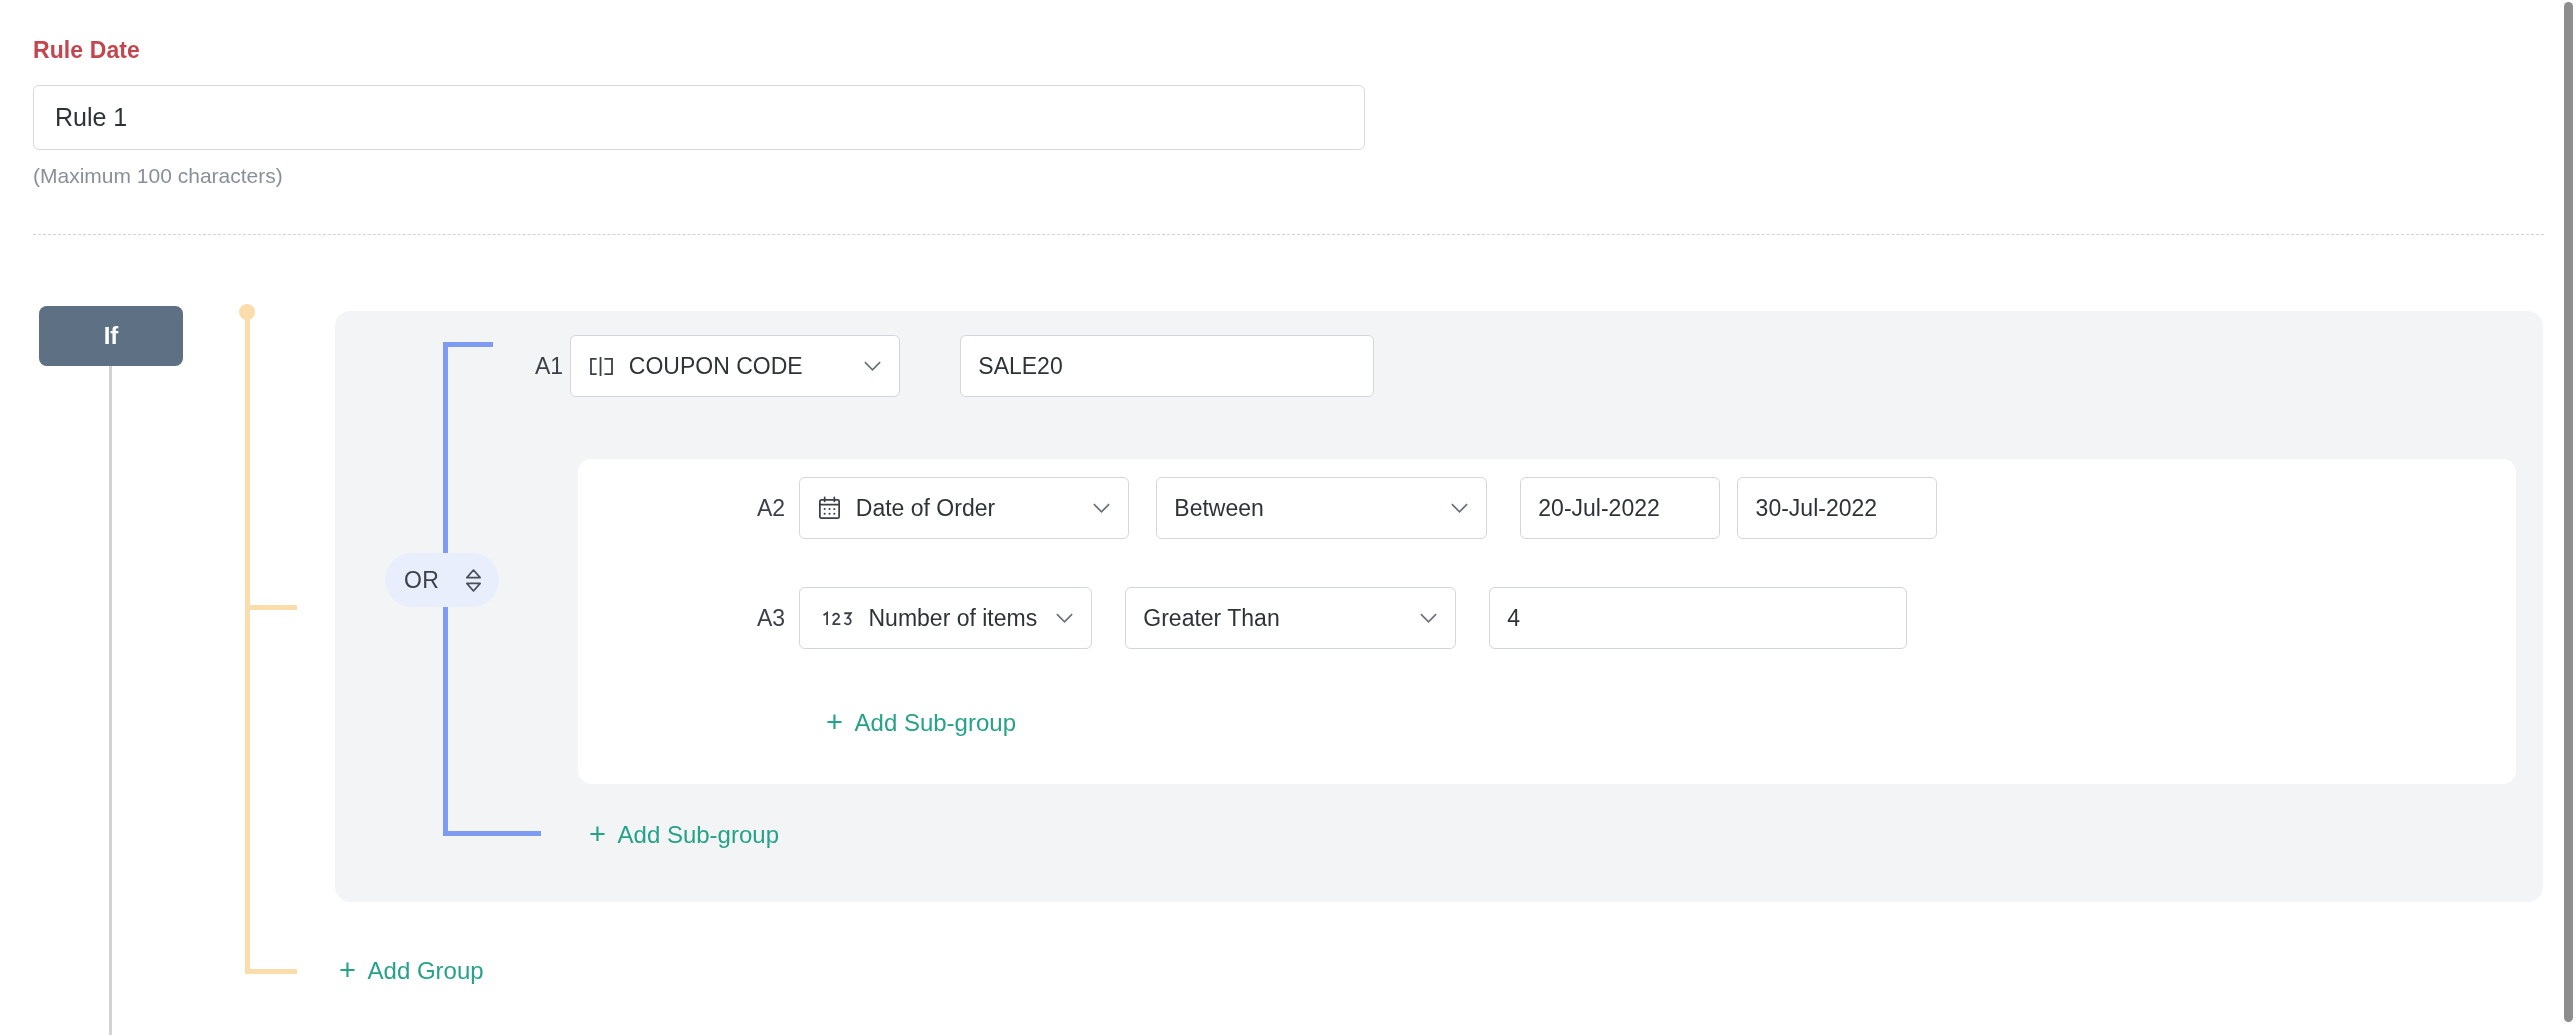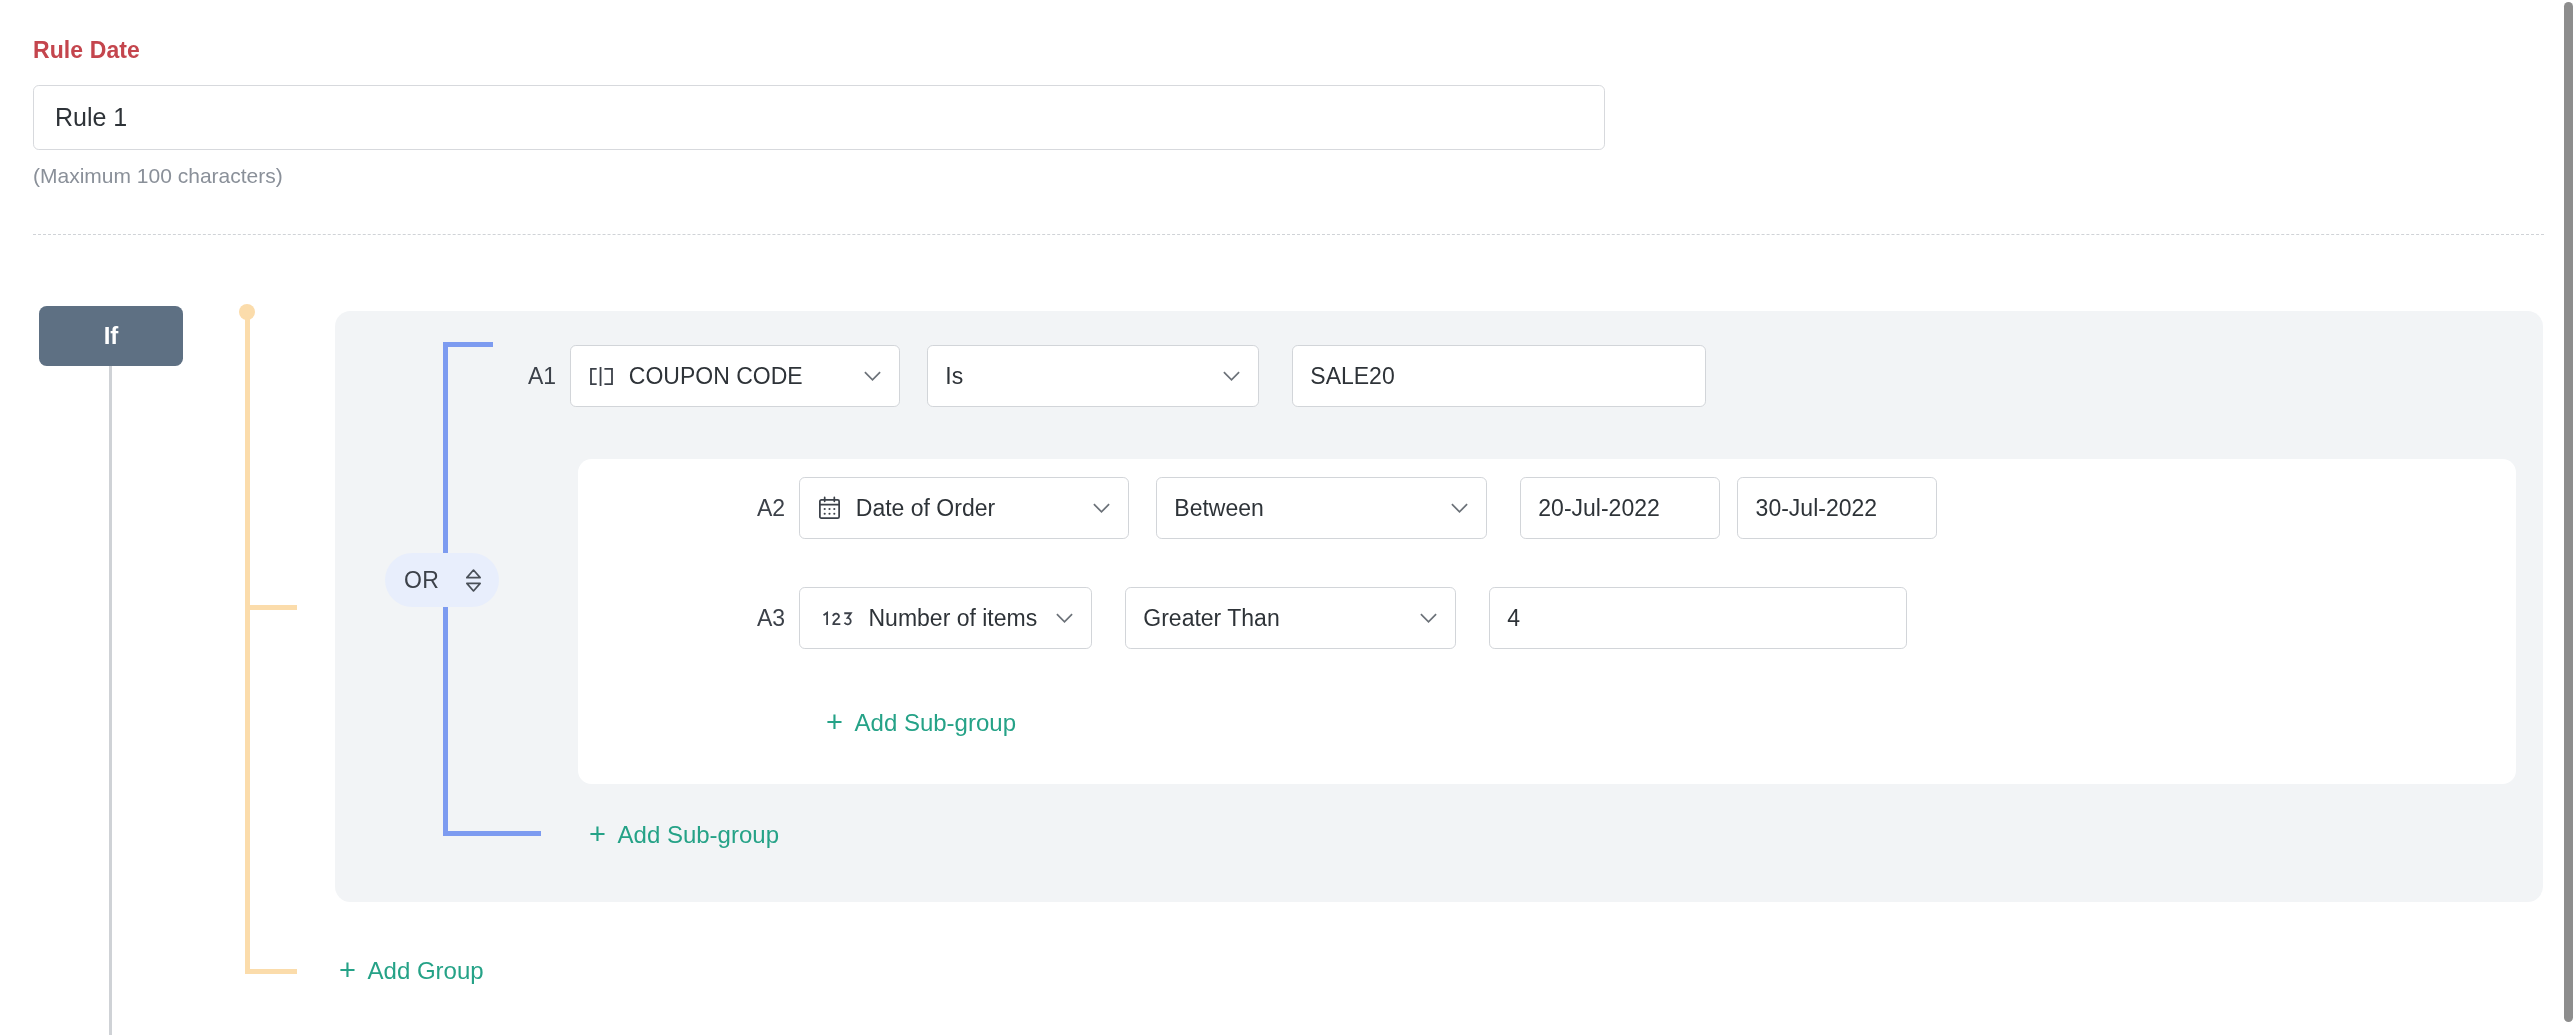--- a/index.html
+++ b/index.html
@@ -13,21 +13,21 @@
 
   #root { position: relative; width: 2576px; height: 1036px; background:#fff; }
 
   
   .rule-name-label{
     position:absolute; left:33px; top:37px;
     font-size:23px; font-weight:700; color:#c4454d; letter-spacing:0.1px;
   }
   .rule-name-input{
     position:absolute; left:33px; top:85px;
-    width:1572px; height:65px;
+    width:1332px; height:65px;
     border:1px solid #d7d9dd; border-radius:5.8px;
     background:#fff; color:#2e3338; font-size:25px;
     padding:15px 21px; outline:none;
     font-family:"Liberation Sans", sans-serif;
   }
   .rule-name-hint{
     position:absolute; left:33px; top:164px;
     font-size:21px; color:#8a9099;
   }
   .divider{
@@ -142,21 +142,21 @@
   }
   .ctl.select{ padding-right:50px; }
   .caret{
     position:absolute; right:17.3px; top:50%; transform:translateY(-50%);
     width:19px; height:11.6px; color:#6b7178;
   }
   .ctl .f-icon{ flex:none; margin-right:13.5px; display:flex; align-items:center; color:#3c4149;}
   .ctl .f-text{ overflow:hidden; text-overflow:clip; white-space:nowrap; }
 
   
-  #row-a1{ left:528px; top:345px; }
+  #row-a1{ left:528px; top:335px;text-align:center; }
   #row-a1 .w-field{ width:330px; }
   #row-a1 .w-op{ width:332px; }
   #row-a1 .w-val{ width:414px; }
 
   
   #row-a2{ left:757px; top:477px; }
   #row-a2 .w-field{ width:330px; }
   #row-a2 .w-op{ width:331px; }
   #row-a2 .w-val{ width:200px; }
 
@@ -247,26 +247,20 @@
           <path d="M18 3 H25 V19 H18" stroke="#3c4149" stroke-width="1.9" fill="none" stroke-linecap="square"></path>
           <path d="M13 1 V21" stroke="#3c4149" stroke-width="1.9"></path>
         </svg>
       </span>
       <span class="f-text">COUPON CODE</span>
       <svg class="caret" viewBox="0 0 20 12" fill="none" xmlns="http://www.w3.org/2000/svg">
         <path d="M2 2 L10 10 L18 2" stroke="currentColor" stroke-width="1.8" fill="none"></path>
       </svg>
     </div>
     <span class="gap-s"></span>
-    <div class="ctl select w-op">
-      <span class="f-text">Is</span>
-      <svg class="caret" viewBox="0 0 20 12" fill="none" xmlns="http://www.w3.org/2000/svg">
-        <path d="M2 2 L10 10 L18 2" stroke="currentColor" stroke-width="1.8" fill="none"></path>
-      </svg>
-    </div>
     <span class="gap-m"></span>
     <div class="ctl w-val">
       <span class="f-text">SALE20</span>
     </div>
   </div>
 
   <div class="row" id="row-a2">
     <span class="row-tag">A2</span>
     <div class="ctl select w-field">
       <span class="f-icon">

